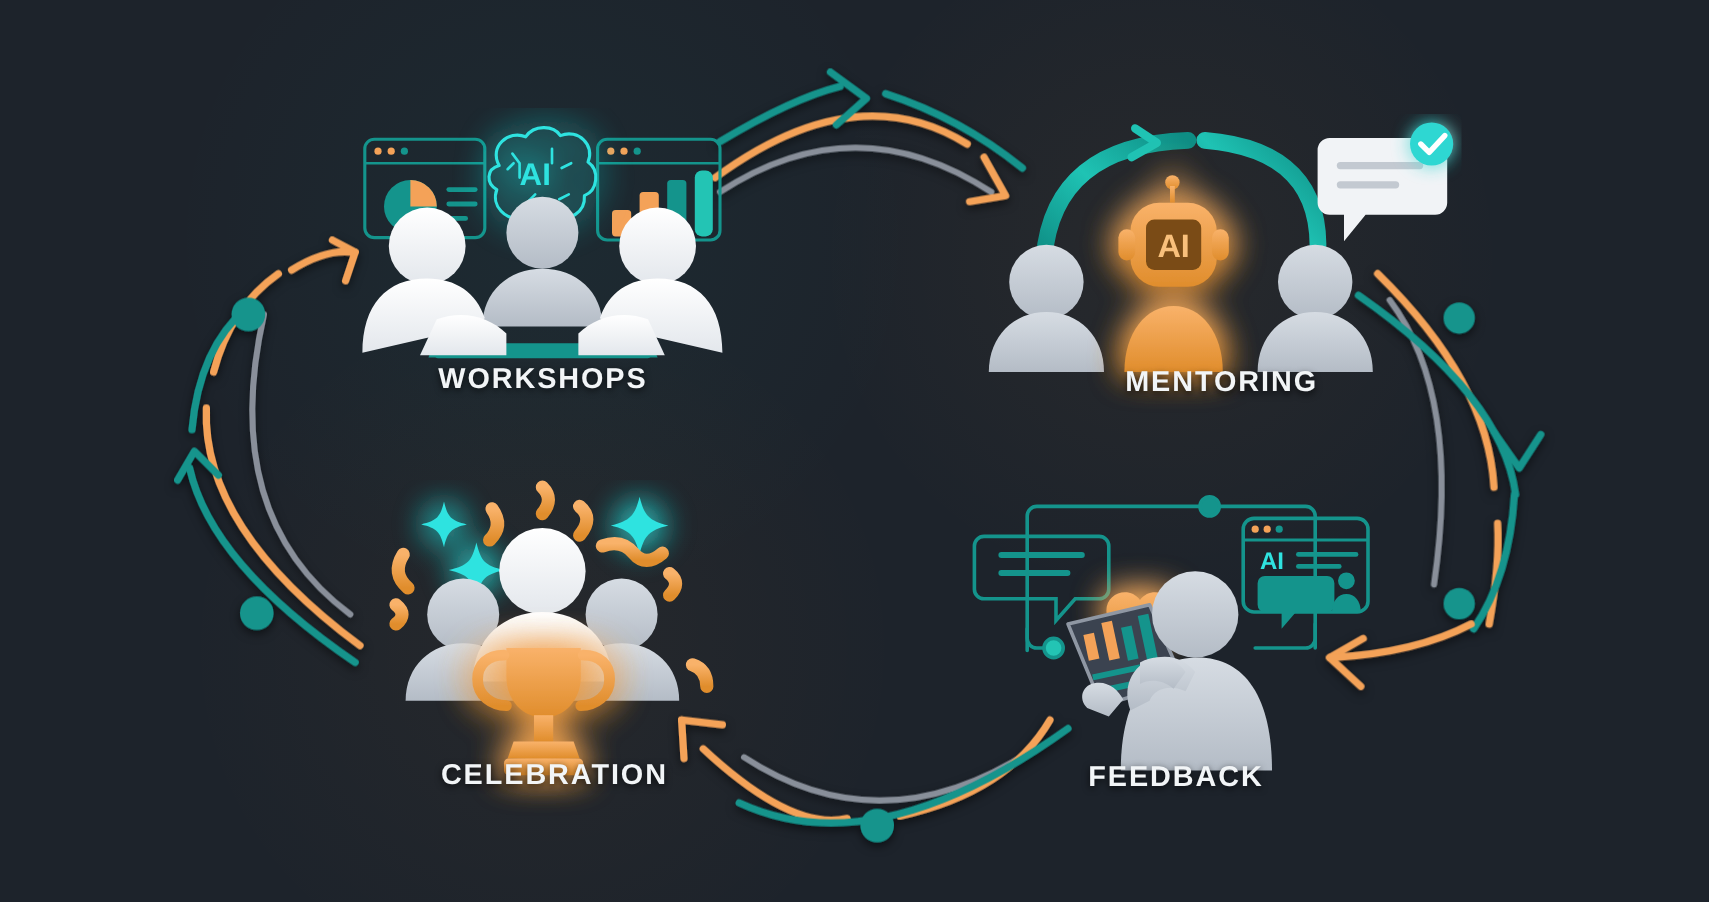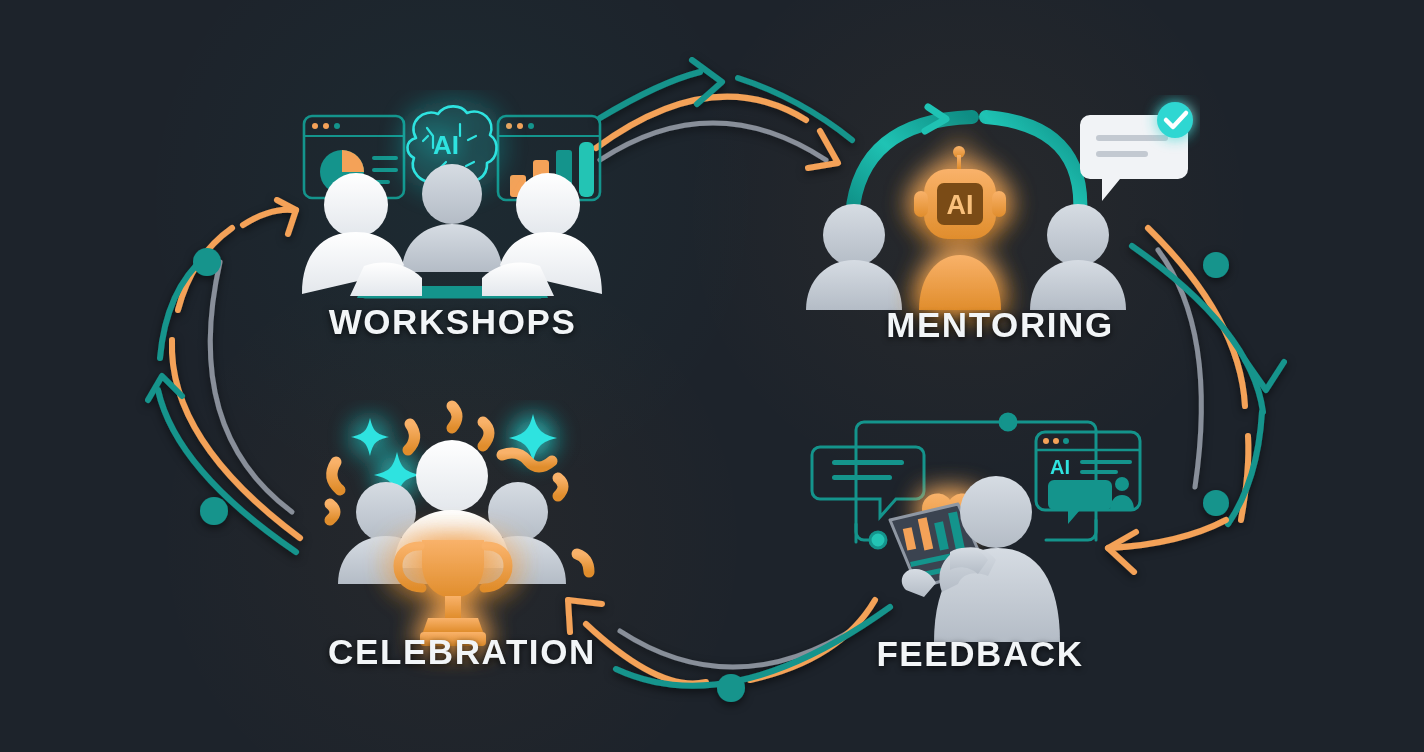--- a/index.html
+++ b/index.html
@@ -19,21 +19,21 @@
       radial-gradient(circle at 452px 540px, rgba(245,165,70,0.045) 0%, rgba(245,165,70,0) 27%),
       #1d232b;
   }
   .svglayer{position:absolute;left:0;top:0;width:1424px;height:752px;}
   .node{position:absolute;}
   .node-label{
     position:absolute;
     width:100%;
     text-align:center;
     color:#f2f5f7;
-    font-size:35px;
+    font-size:24px;
     font-weight:bold;
     letter-spacing:1.6px;
     text-shadow:0 2px 6px rgba(0,0,0,0.7);
     white-space:nowrap;
   }
 </style>
 </head>
 <body>
 
 <div id="stage">
@@ -185,21 +185,21 @@
 
       <g>
         <circle cx="258" cy="115" r="32" fill="url(#gFigLight)"></circle>
         <path d="M312,204 c0,-40 -20,-62 -54,-62 c-24,0 -41,12 -48,33 l18,22 l28,-6 z" fill="url(#gFigLight)"></path>
         <path d="M250,176 c-22,-8 -44,-2 -58,12 l0,18 l72,0 z" fill="url(#gFigLight)"></path>
       </g>
     </svg>
     <div class="node-label" style="top:212px;">WORKSHOPS</div>
   </div>
 
-  <div class="node" style="left:800px;top:95px;width:400px;height:250px;">
+  <div class="node" style="left:818px;top:95px;width:400px;height:250px;">
     <svg width="400" height="250" viewBox="0 0 400 250">
 
       <g fill="none" stroke-linecap="round">
         <path d="M52,120 Q60,26 172,22" stroke="url(#gMentArc)" stroke-width="14"></path>
         <path d="M186,22 Q286,30 280,120" stroke="url(#gMentArc)" stroke-width="14"></path>
         <path d="M125,36 L146,24 L128,12" stroke="#1fc3b4" stroke-width="7" stroke-linejoin="round"></path>
       </g>
 
       <g>
         <circle cx="54" cy="140" r="31" fill="url(#gFigGray)"></circle>

